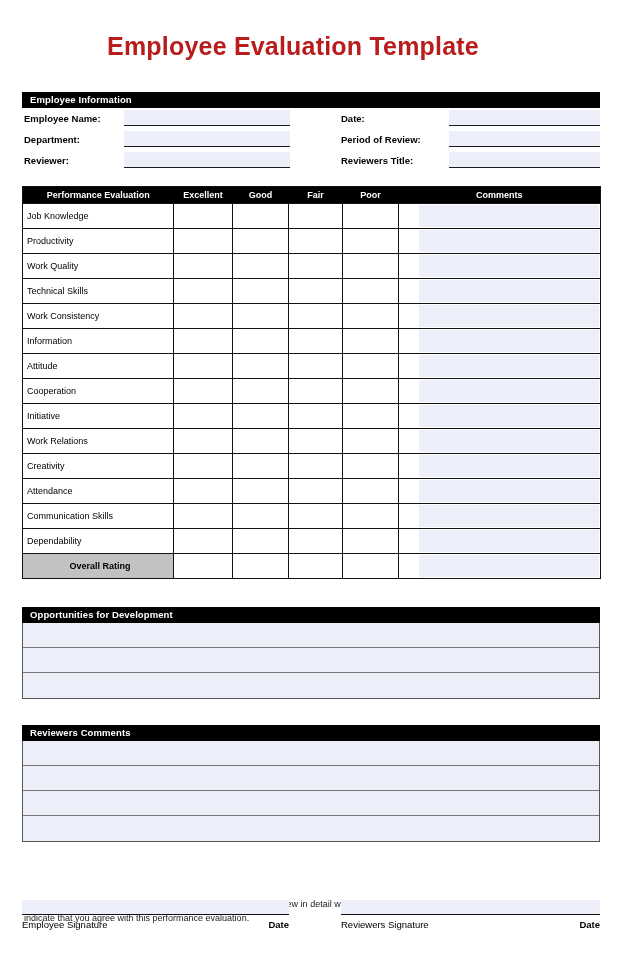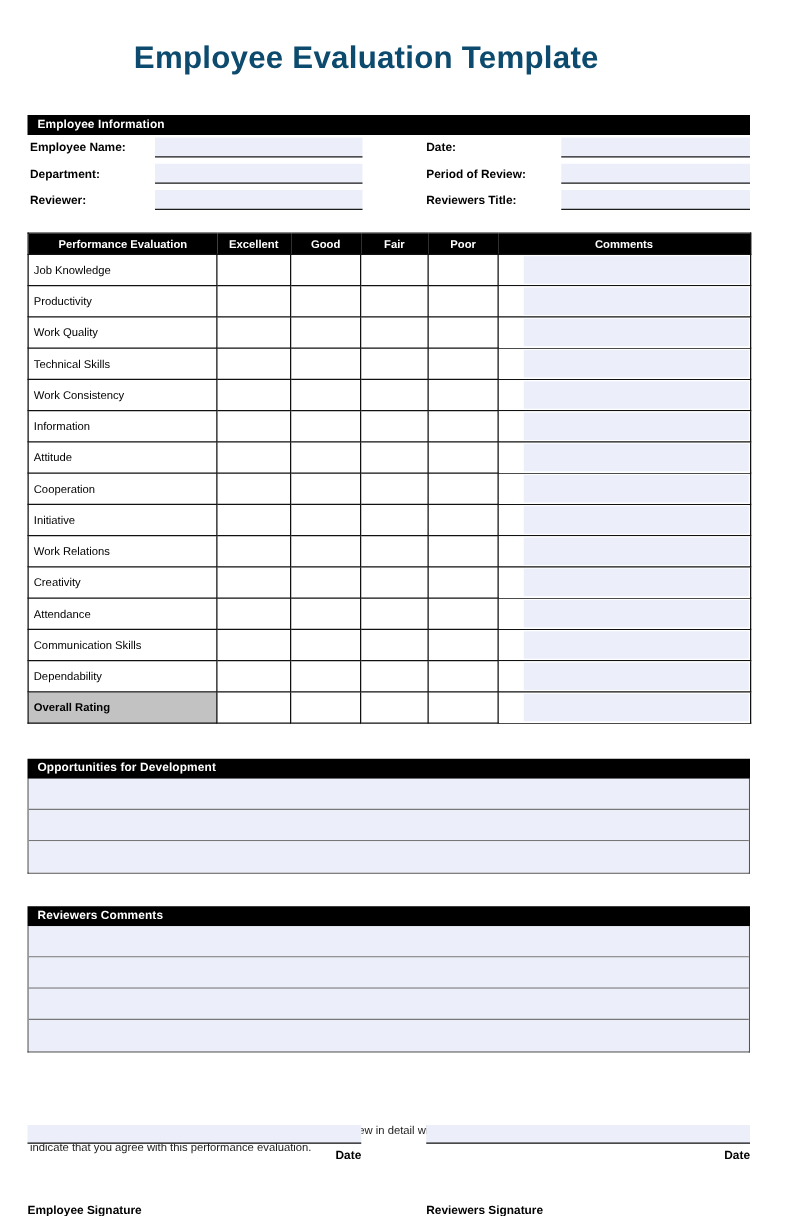--- a/index.html
+++ b/index.html
@@ -24,21 +24,21 @@
   
   .title {
     position: absolute;
     top: 32px;
     left: 0;
     width: 586px;
     text-align: center;
     font-size: 25px;
     font-weight: bold;
     letter-spacing: 0.2px;
-    color: #0c4a6e;
+    color: #b91c1c;
   }
 
   
   .bar {
     position: absolute;
     left: 22px;
     width: 578px;
     height: 16px;
     background: #000000;
     color: #ffffff;
@@ -122,21 +122,21 @@
     left: 20px;
     right: 1px;
     top: 1px;
     bottom: 1px;
     background: #eceffa;
   }
   .eval tr.overall td.crit {
     background: #c2c2c2;
     font-weight: bold;
   }
-  .eval tr.overall td { border-top: 1.8px solid #111; }
+  .eval tr.overall td { border-top: 1.8px solid #111; text-align: center; }
 
   
   .block { position: absolute; left: 22px; width: 578px; }
   .block-rows {
     border: 1.6px solid #555;
     border-top: none;
     box-sizing: border-box;
   }
   .block-row {
     height: 25px;
@@ -172,22 +172,21 @@
   }
   .sig-labels {
     position: relative;
     margin-top: 4px;
     height: 13px;
   }
   .sig-name {
     position: absolute;
     left: 0;
     font-size: 9.5px;
-    font-weight: bold;
-    margin-top: 44px;
+    font-weight: normal;
   }
   .sig-date {
     position: absolute;
     right: 0;
     font-size: 9.5px;
     font-weight: bold;
   }
 </style>
 </head>
 <body>

